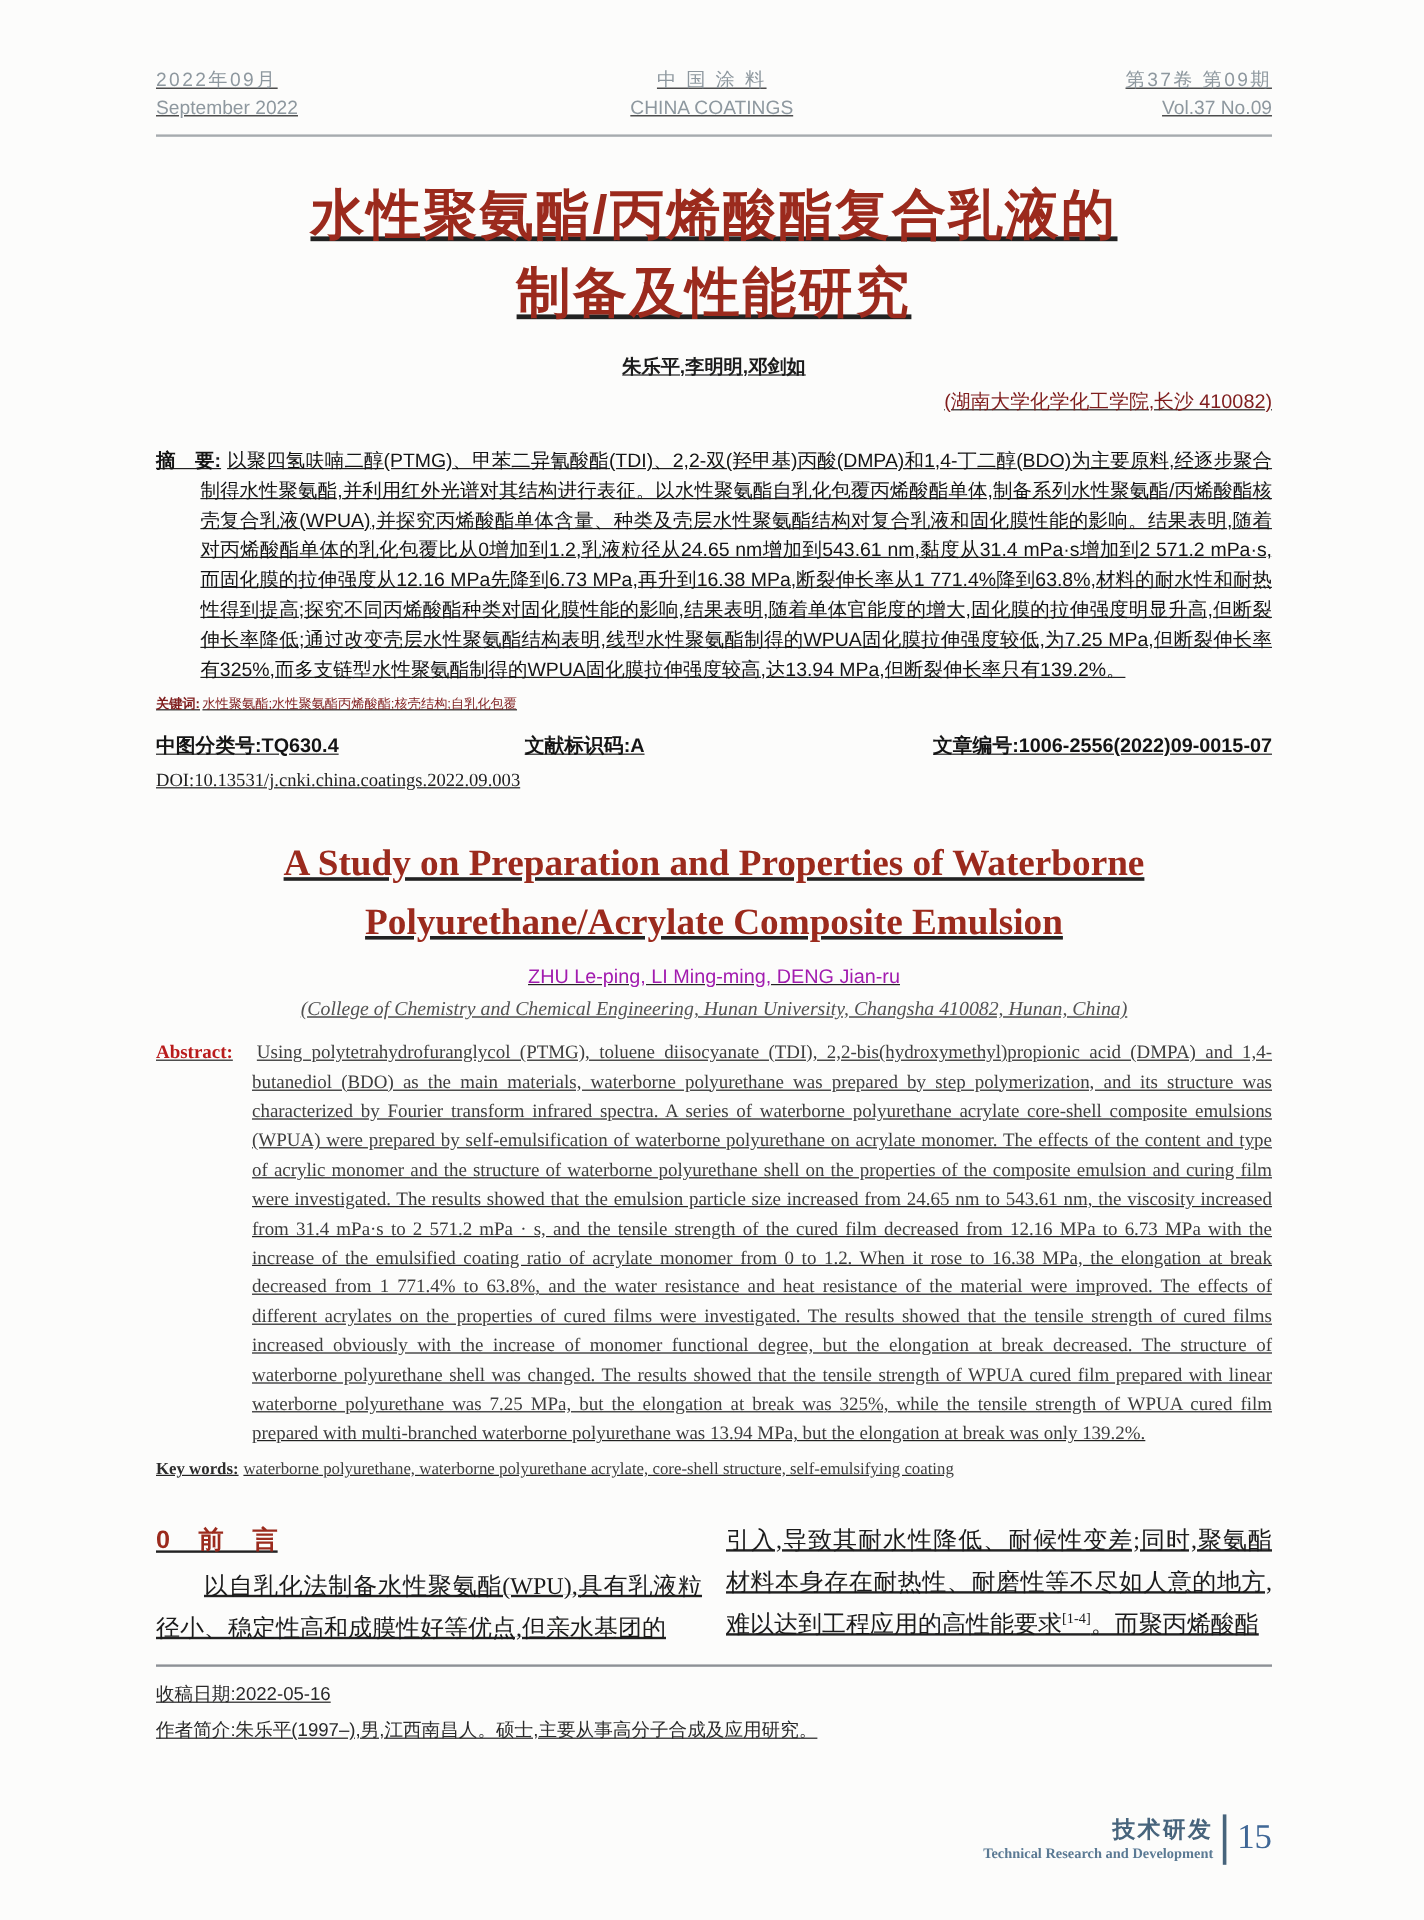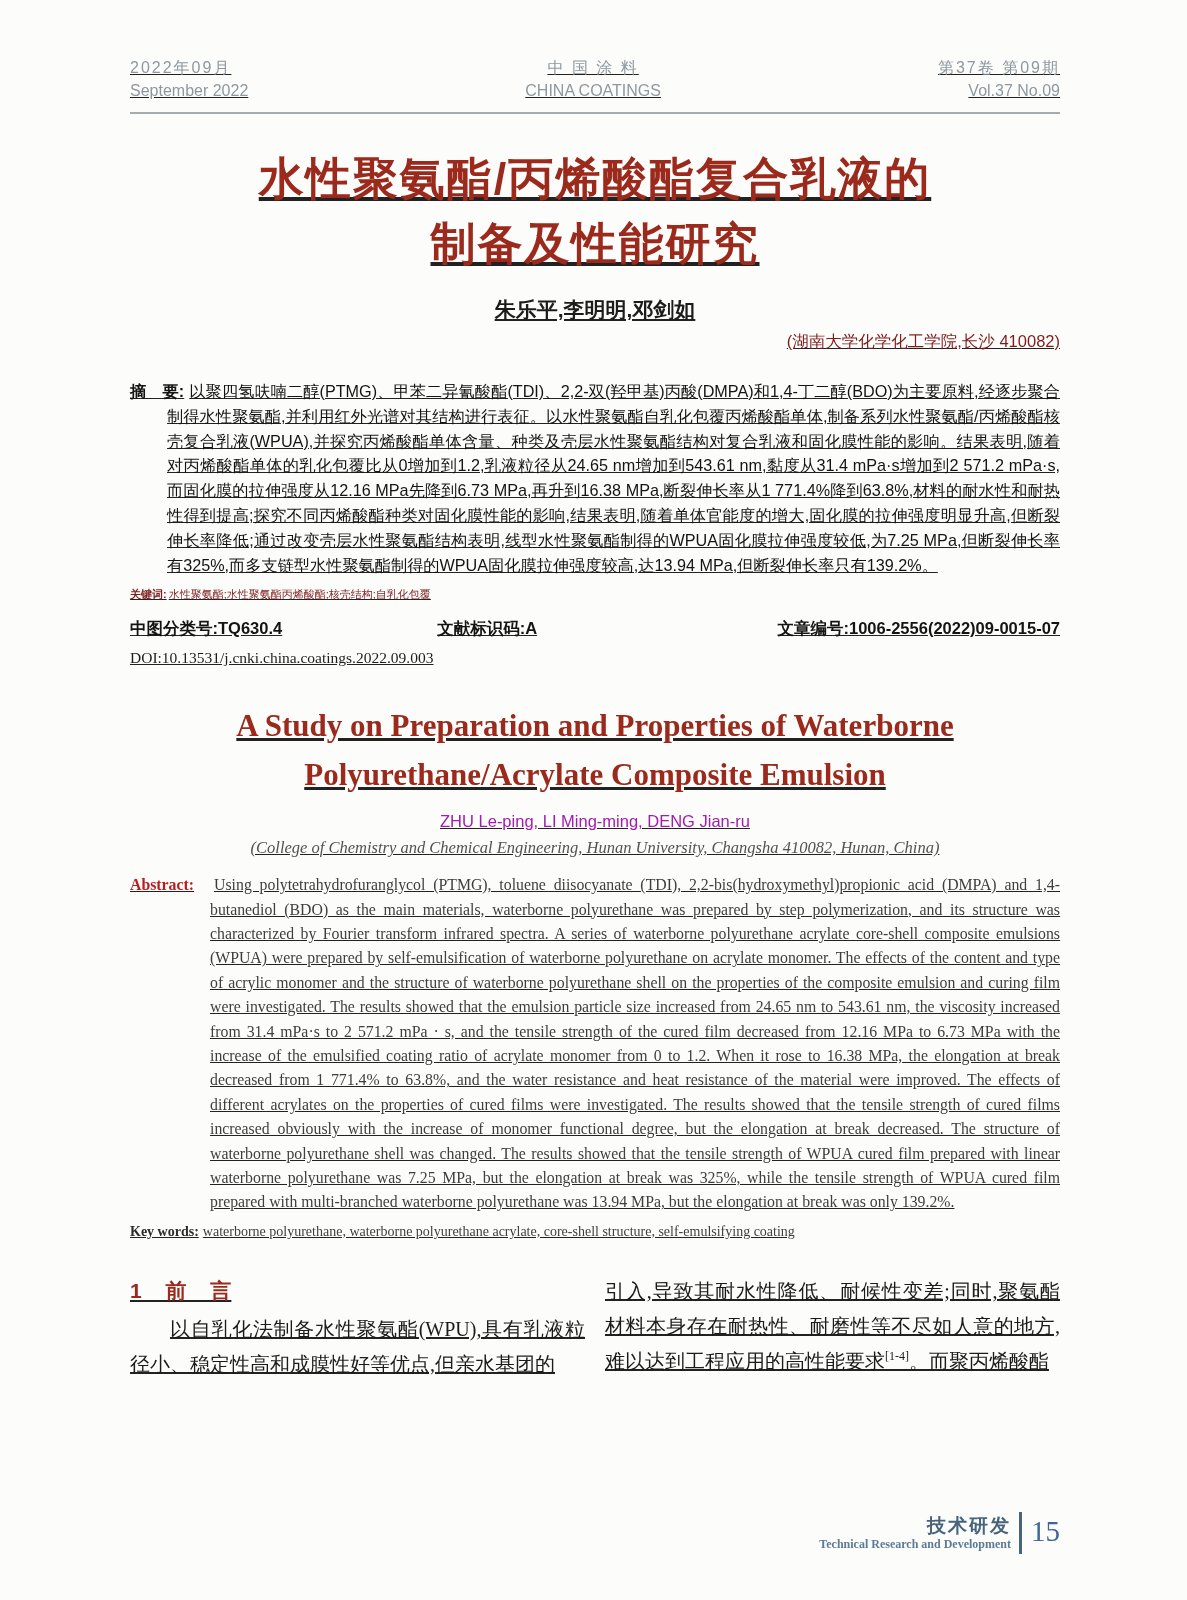--- a/index.html
+++ b/index.html
@@ -19,21 +19,21 @@
   .hdr-col.center { text-align:center; }
   .hdr-col.right  { text-align:right; }
   .hdr-cn { letter-spacing:2px; }
 
   
   .title-cn {
     margin:32px 0 0; text-align:center; color:#9b2a1d;
     font-size:45px; line-height:65px; font-weight:900;
     letter-spacing:2px; white-space:pre-line;
   }
-  .authors-cn { text-align:center; margin-top:20px; font-size:21px; font-weight:700; color:#1c1c1c; }
+  .authors-cn { text-align:center; margin-top:20px; font-size:16px; font-weight:700; color:#1c1c1c; }
   .affil-cn   { text-align:right; margin-top:7px; font-size:16.5px; color:#7f1d1d; }
 
   
   .abstract-cn {
     margin:26px 0 0; font-size:16.2px; line-height:24.8px; color:#141414;
     text-align:justify; padding-left:37px; text-indent:-37px;
   }
   .abstract-cn .lbl { font-weight:700; padding-right:5px; }
   .keywords-cn { margin:5px 0 0; font-size:11px; line-height:24.8px; color:#7f1d1d; }
   .keywords-cn .lbl { font-weight:700; padding-right:2px; }
@@ -140,28 +140,32 @@
 Polyurethane/Acrylate Composite Emulsion</h2>
     <div class="authors-en">ZHU Le-ping, LI Ming-ming, DENG Jian-ru</div>
     <div class="affil-en">(College of Chemistry and Chemical Engineering, Hunan University, Changsha 410082, Hunan, China)</div>
 
     <p class="abstract-en"><span class="lbl">Abstract:</span><span>Using polytetrahydrofuranglycol (PTMG), toluene diisocyanate (TDI), 2,2-bis(hydroxymethyl)propionic acid (DMPA) and 1,4-butanediol (BDO) as the main materials, waterborne polyurethane was prepared by step polymerization, and its structure was characterized by Fourier transform infrared spectra. A series of waterborne polyurethane acrylate core-shell composite emulsions (WPUA) were prepared by self-emulsification of waterborne polyurethane on acrylate monomer. The effects of the content and type of acrylic monomer and the structure of waterborne polyurethane shell on the properties of the composite emulsion and curing film were investigated. The results showed that the emulsion particle size increased from 24.65 nm to 543.61 nm, the viscosity increased from 31.4 mPa·s to 2 571.2 mPa · s, and the tensile strength of the cured film decreased from 12.16 MPa to 6.73 MPa with the increase of the emulsified coating ratio of acrylate monomer from 0 to 1.2. When it rose to 16.38 MPa, the elongation at break decreased from 1 771.4% to 63.8%, and the water resistance and heat resistance of the material were improved. The effects of different acrylates on the properties of cured films were investigated. The results showed that the tensile strength of cured films increased obviously with the increase of monomer functional degree, but the elongation at break decreased. The structure of waterborne polyurethane shell was changed. The results showed that the tensile strength of WPUA cured film prepared with linear waterborne polyurethane was 7.25 MPa, but the elongation at break was 325%, while the tensile strength of WPUA cured film prepared with multi-branched waterborne polyurethane was 13.94 MPa, but the elongation at break was only 139.2%.</span></p>
 
     <p class="keywords-en"><span class="lbl">Key words:</span><span>waterborne polyurethane, waterborne polyurethane acrylate, core-shell structure, self-emulsifying coating</span></p>
 
     <div class="intro">
       <div class="col-left">
-        <div class="intro-heading">1 前 言</div>
+        <div class="intro-heading">0 前 言</div>
         <p class="left-para">以自乳化法制备水性聚氨酯(WPU),具有乳液粒径小、稳定性高和成膜性好等优点,但亲水基团的</p>
       </div>
       <div class="col-right">
         <p><span>引入,导致其耐水性降低、耐候性变差;同时,聚氨酯材料本身存在耐热性、耐磨性等不尽如人意的地方,难以达到工程应用的高性能要求</span><span class="ref-sup">[1-4]</span><span>。而聚丙烯酸酯</span></p>
       </div>
     </div>
 
+    <div class="footnote">
+      <div>收稿日期:2022-05-16</div>
+      <div>作者简介:朱乐平(1997–),男,江西南昌人。硕士,主要从事高分子合成及应用研究。</div>
+    </div>
 
   </div>
 
   <div class="page-footer">
     <div class="footer-text">
       <div class="footer-cn">技术研发</div>
       <div class="footer-en">Technical Research and Development</div>
     </div>
     <div class="footer-bar"></div>
     <div class="footer-num">15</div>

